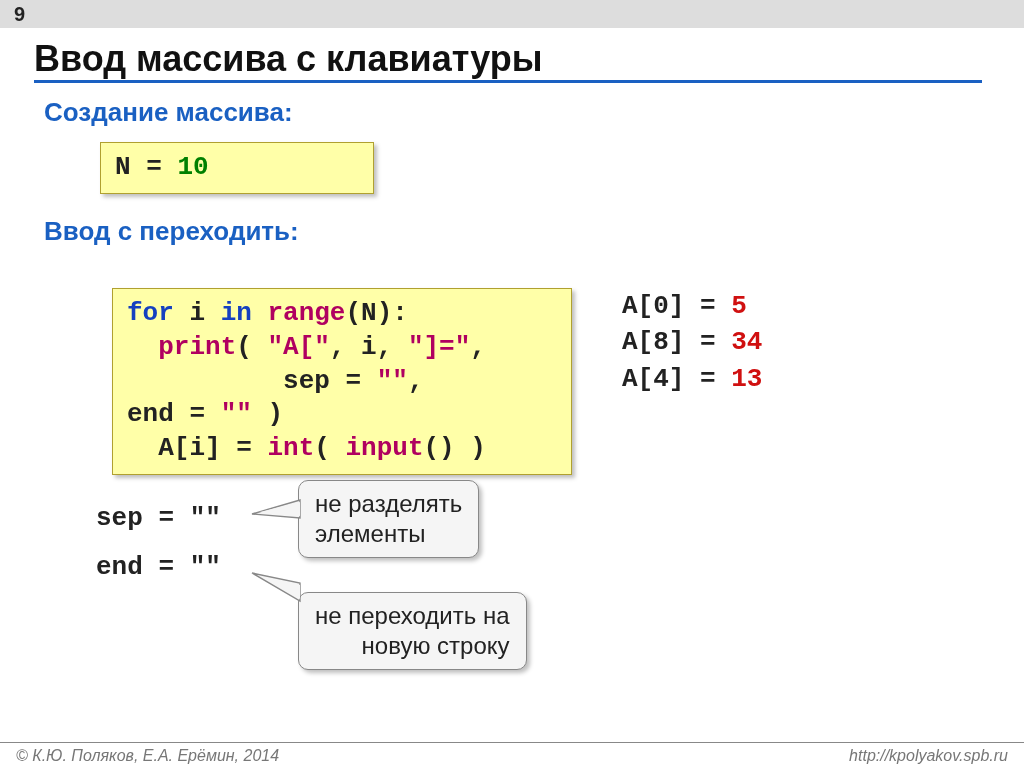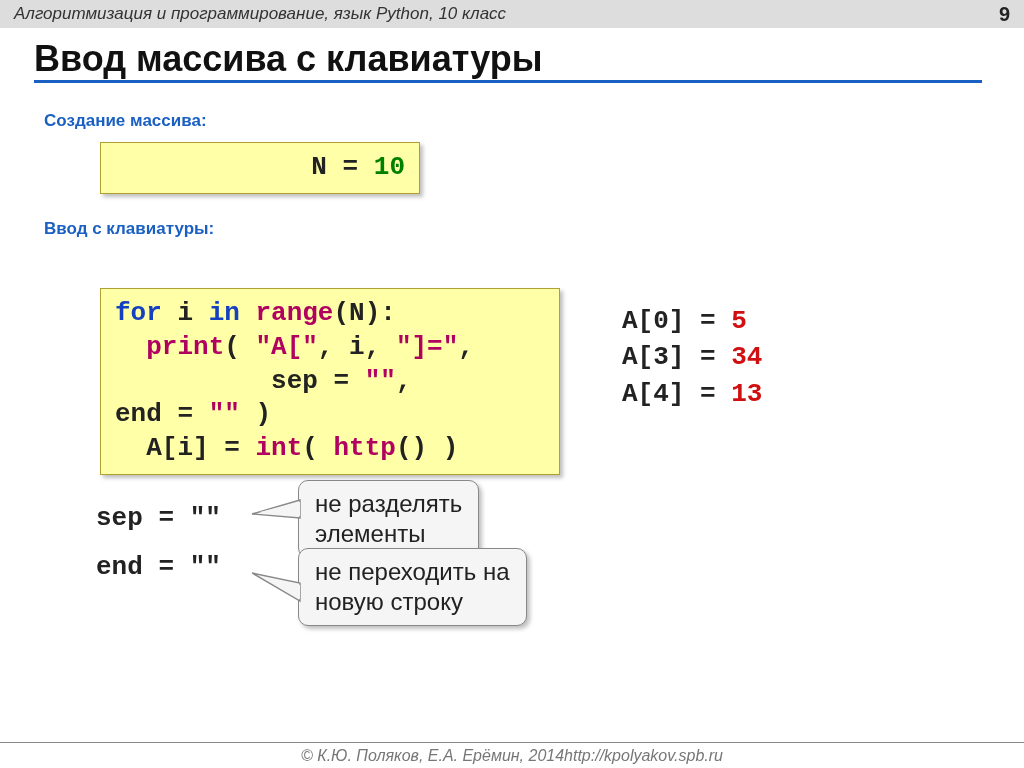--- a/index.html
+++ b/index.html
@@ -25,46 +25,46 @@
   .page-num { font-size: 20px; font-weight: bold; color:#222; font-style: normal;}
   .title {
     font-size: 36px;
     font-weight: bold;
     color: #111;
     margin: 10px 0 0 34px;
     border-bottom: 3px solid #1a60c2;
     width: 948px;
   }
   .section-h {
-    font-size: 17px;
+    font-size: 26px;
     font-weight: bold;
     color: #1a60c2;
-    margin: 28px 0 6px 44px;
+    margin: 14px 0 6px 44px;
   }
   .codebox {
     background: #ffffa8;
     border: 1.5px solid #b0a030;
     box-shadow: 3px 3px 4px rgba(0,0,0,0.25);
     padding: 8px 14px;
     font-family: "Courier New", monospace;
     font-size: 26px;
     font-weight: bold;
     line-height: 1.3;
     position: absolute;
   }
   .codebox .kw  { color: #1540c0; }
   .codebox .fn  { color: #b00060; }
   .codebox .num { color: #008000; }
   .codebox .str { color: #b00060; }
   .codebox .plain { color:#222; }
-  .box1 { left: 100px; top: 142px; width: 320px; text-align: right; }
-  .box2 { left: 100px; top: 288px; width: 460px; }
+  .box1 { left: 100px; top: 142px; width: 274px; }
+  .box2 { left: 112px; top: 288px; width: 460px; }
   .output {
     position: absolute;
-    left: 622px; top: 303px;
+    left: 622px; top: 288px;
     font-family: "Courier New", monospace;
     font-size: 26px;
     font-weight: bold;
     line-height: 1.4;
   }
   .output .lbl { color:#222; }
   .output .val { color:#d01010; }
   .params {
     position: absolute;
     left: 96px; top: 494px;
@@ -79,76 +79,75 @@
     background: #f5f5f5;
     border: 1.4px solid #888;
     border-radius: 10px;
     padding: 8px 16px;
     font-size: 24px;
     color: #222;
     box-shadow: 3px 3px 4px rgba(0,0,0,0.25);
     line-height: 1.25;
   }
   .callout1 { left: 298px; top: 480px; }
-  .callout2 { left: 298px; top: 548px; }
+  .callout2 { left: 298px; top: 592px; text-align: right; }
   svg.tail { position:absolute; pointer-events:none; }
   .footer {
     position: absolute;
     bottom: 0; left:0; right:0;
     height: 26px;
     border-top: 1px solid #888;
     display:flex;
-    justify-content: center;
+    justify-content: space-between;
     align-items:center;
     font-style: italic;
     color:#777;
     font-size: 16px;
     padding: 0 16px;
   }
 </style>
 </head>
 <body>
 
 <div class="header-bar">
-  <span>Алгоритмизация и программирование, язык Python, 10 класс</span>
   <span class="page-num">9</span>
 </div>
 
 <h1 class="title">Ввод массива с клавиатуры</h1>
 
 <div class="section-h">Создание массива:</div>
 
 <div class="codebox box1">
   <div>
     <span class="plain">N</span>
     <span class="plain">=</span>
     <span class="num">10</span>
   </div>
 </div>
 
-<div class="section-h" style="margin-top:88px">Ввод с клавиатуры:</div>
+<div class="section-h" style="margin-top:88px">Ввод с переходить:</div>
 
 <div class="codebox box2">
   <div>
     <span class="kw">for</span><span class="plain"> i </span><span class="kw">in</span><span class="plain"> </span><span class="fn">range</span><span class="plain">(N):</span>
   </div>
   <div>
     &nbsp;&nbsp;<span class="fn">print</span><span class="plain">(</span><span class="str"> "A["</span><span class="plain">, i, </span><span class="str">"]="</span><span class="plain">,</span>
   </div>
   <div>
     &nbsp;&nbsp;&nbsp;&nbsp;&nbsp;&nbsp;&nbsp;&nbsp;&nbsp;&nbsp;<span class="plain">sep</span>&nbsp;<span class="plain">=</span>&nbsp;<span class="str">""</span><span class="plain">, end</span>&nbsp;<span class="plain">=</span>&nbsp;<span class="str">""</span><span class="plain"> )</span>
   </div>
   <div>
-    &nbsp;&nbsp;<span class="plain">A[i]</span>&nbsp;<span class="plain">=</span>&nbsp;<span class="fn">int</span><span class="plain">(</span><span class="fn"> http</span><span class="plain">() )</span>
+    &nbsp;&nbsp;<span class="plain">A[i]</span>&nbsp;<span class="plain">=</span>&nbsp;<span class="fn">int</span><span class="plain">(</span><span class="fn"> input</span><span class="plain">() )</span>
   </div>
 </div>
 
 <div class="output">
   <div><span class="lbl">A[0] =</span><span class="val"> 5</span></div>
-  <div><span class="lbl">A[3] =</span><span class="val"> 34</span></div>
+  <div><span class="lbl">A[8] =</span><span class="val"> 34</span></div>
   <div><span class="lbl">A[4] =</span><span class="val"> 13</span></div>
 </div>
 
 <div class="params">
   <div><span>sep</span> <span>=</span> <span>""</span></div>
   <div><span>end</span> <span>=</span> <span>""</span></div>
 </div>
 
 <div class="callout callout1">
   <span style="white-space:pre-line">не разделять

